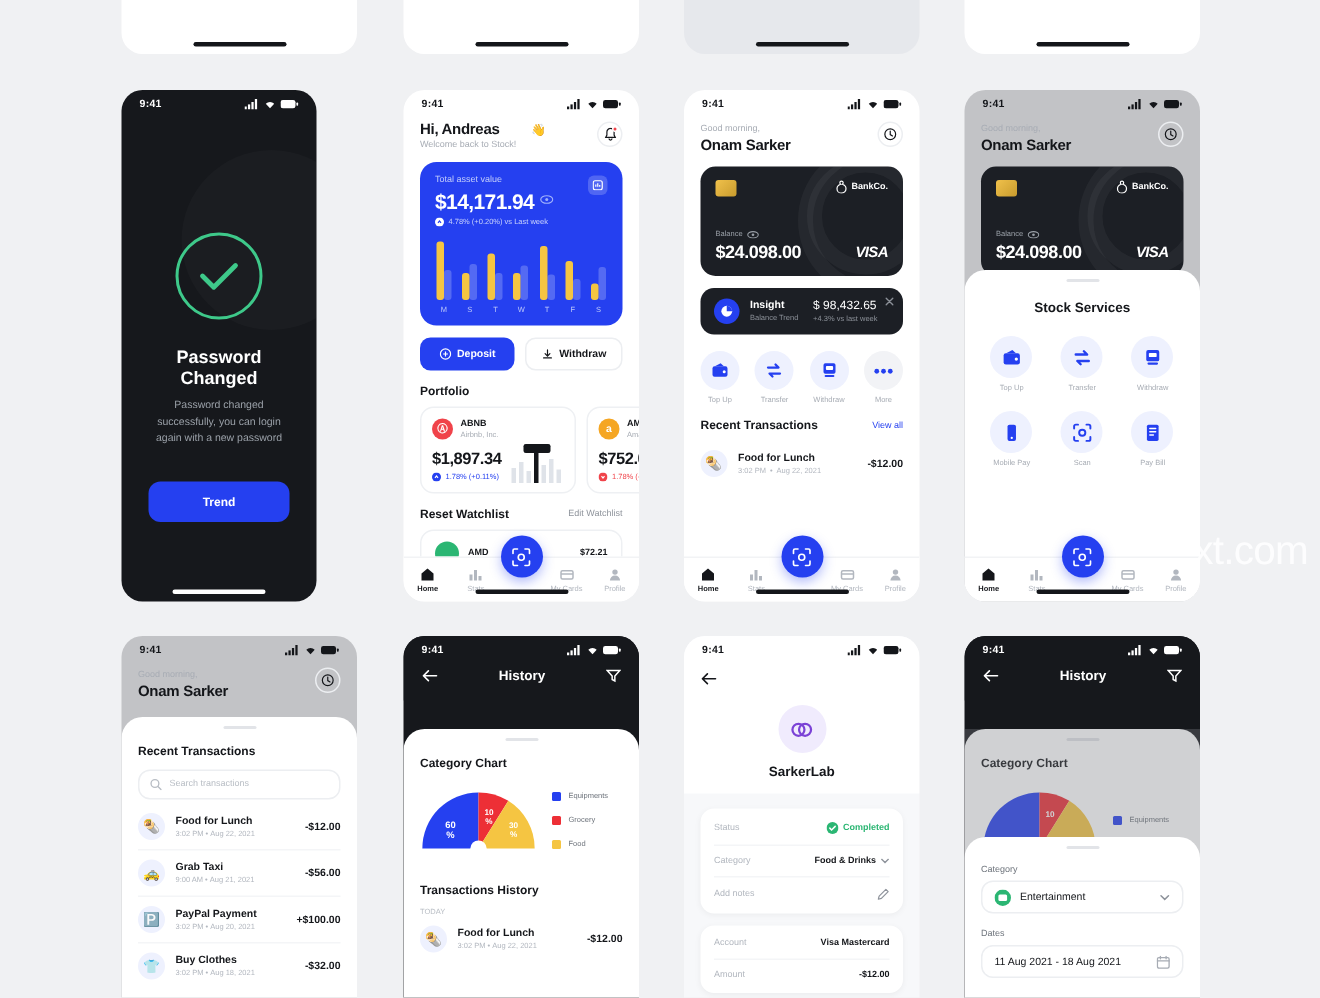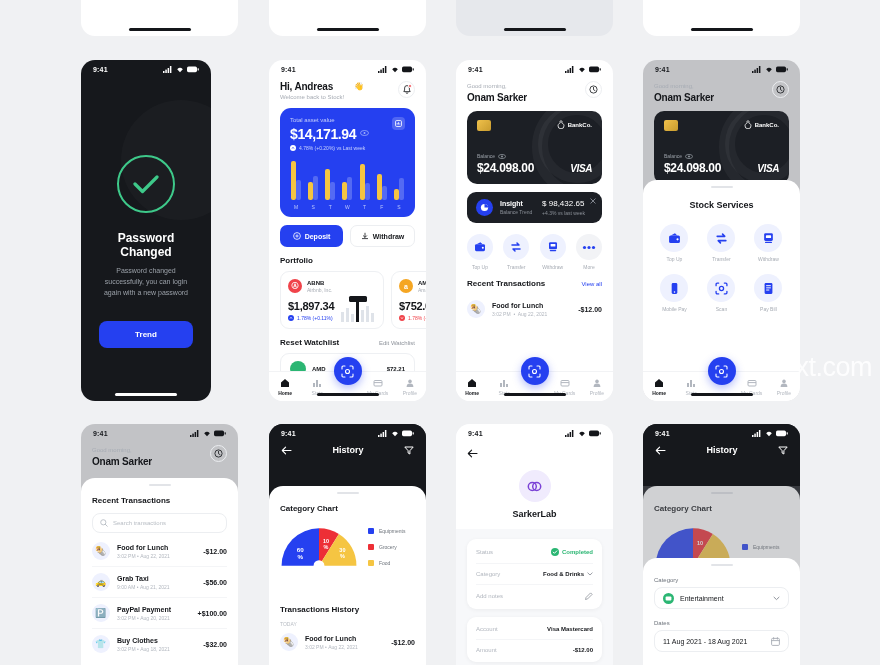--- a/index.html
+++ b/index.html
@@ -1031,21 +1031,21 @@
                 <i style="background:#ed2f36;"></i>
                 <span>Grocery</span>
               </div>
             <div class="leg">
                 <i style="background:#f5c542;"></i>
                 <span>Food</span>
               </div>
           </div>
         </div>
 
-        <div class="sect-title" style="margin-top:36px;">Transactions History</div>
+        <div class="sect-title" style="margin-top:20px;">Transactions History</div>
         <div style="font-size:5px; color:#b8bdc4; margin-top:7px;">TODAY</div>
 
         <div class="txrow">
           <div class="tx-ic">🌯</div>
           <div>
             <div class="tx-t">Food for Lunch</div>
             <div class="tx-s"><span>3:02 PM</span>&nbsp;•&nbsp;<span>Aug 22, 2021</span></div>
           </div>
           <div class="tx-a">-$12.00</div>
         </div>

